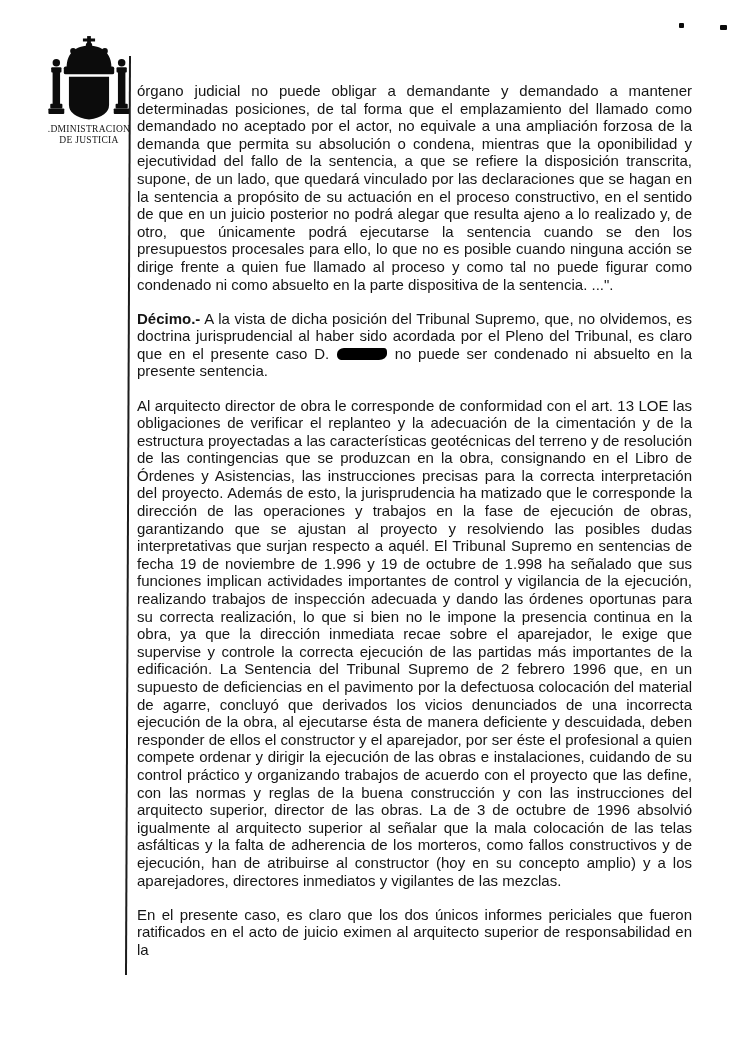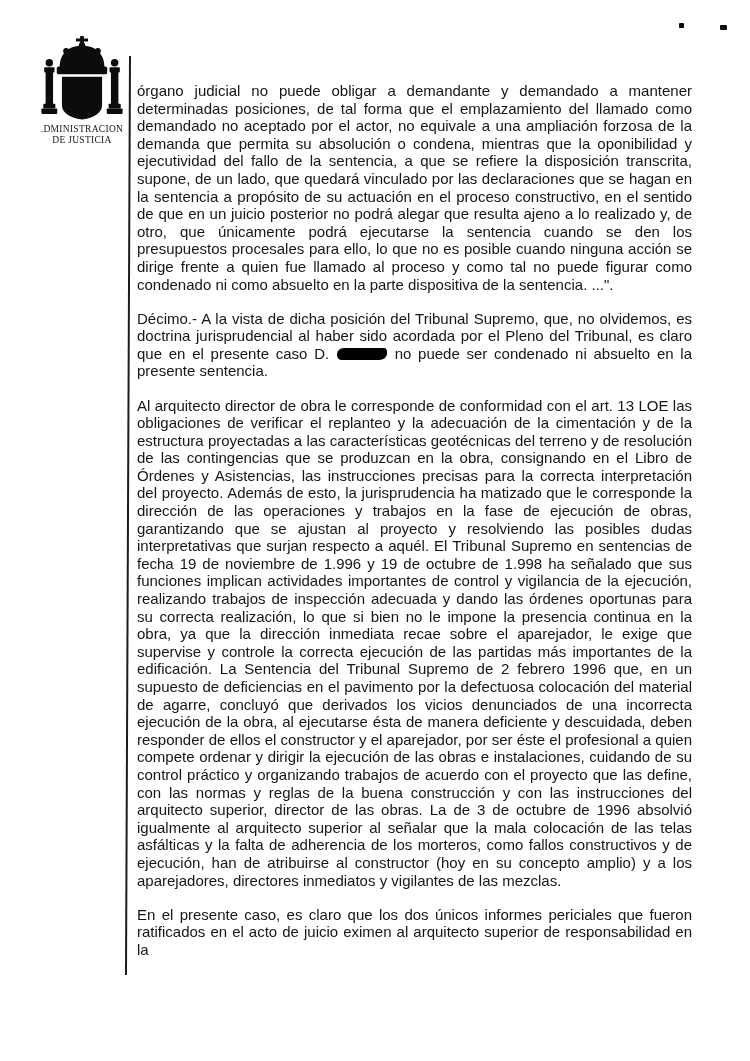--- a/index.html
+++ b/index.html
@@ -10,21 +10,21 @@
     height: 1061px;
     background: #ffffff;
     overflow: hidden;
     font-family: "Liberation Sans", sans-serif;
     color: #151515;
   }
 
   
   .letterhead {
     position: absolute;
-    left: 33px;
+    left: 40px;
     top: 36px;
     width: 98px;
     text-align: center;
   }
   .emblem { display: block; margin: 0 auto 2px auto; }
   .letterhead-text {
     font-family: "Liberation Serif", serif;
     font-size: 9.5px;
     line-height: 11px;
     letter-spacing: 0.3px;
@@ -49,21 +49,21 @@
     position: absolute;
     left: 137px;
     top: 82px;
     width: 555px;
     font-size: 15px;
     line-height: 17.6px;
     text-align: justify;
   }
   .content p { margin: 0 0 16.5px 0; }
   .content p:last-child { margin-bottom: 0; }
-  .lead { font-weight: normal; }
+  .lead { font-weight: bold; }
 
   .redaction {
     display: inline-block;
     width: 50px;
     height: 12px;
     background: #000;
     border-radius: 7px 3px 8px 4px / 6px 4px 6px 5px;
     vertical-align: -1px;
     margin: 0 1px;
   }

